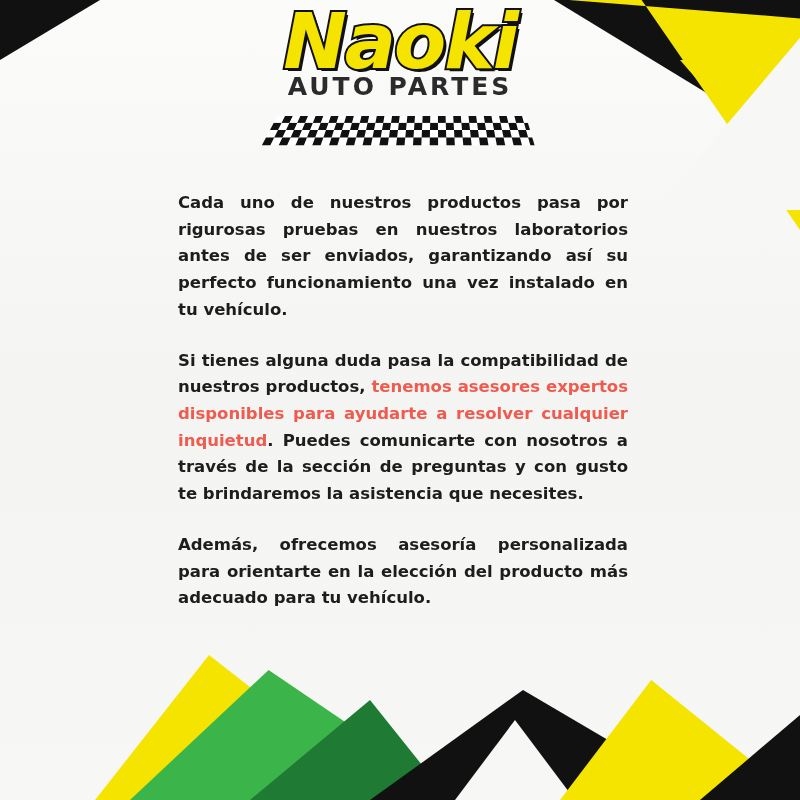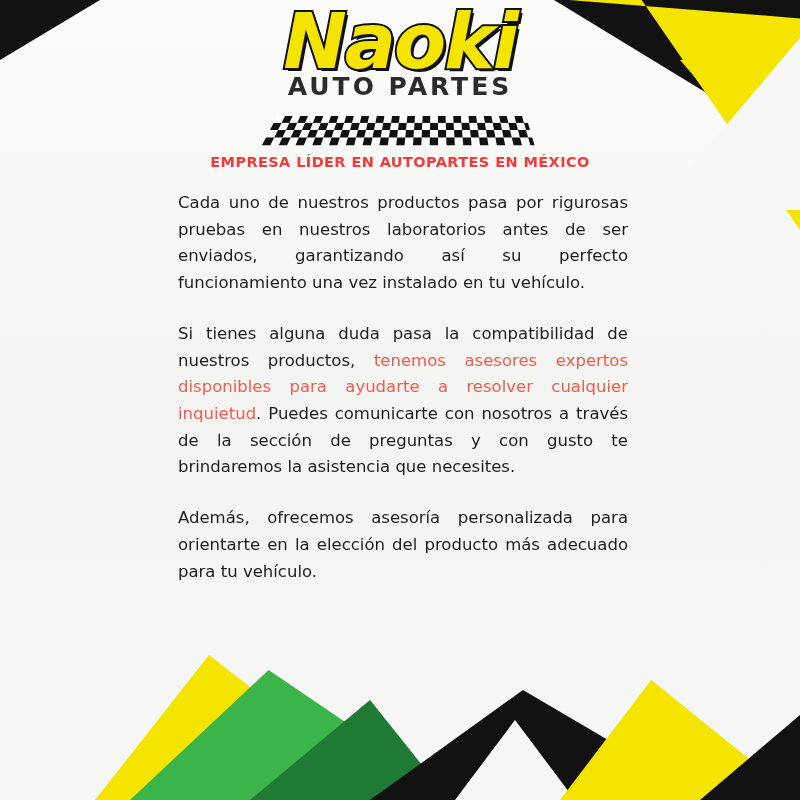--- a/index.html
+++ b/index.html
@@ -188,21 +188,21 @@
     font-family: "DejaVu Sans", sans-serif;
     font-size: 31px;
     font-weight: bold;
     color: #ef3b3b;
     letter-spacing: 0.5px;
     margin: 0 0 28px 0;
   }
   p.para {
     font-family: "DejaVu Sans", sans-serif;
     font-size: 16.5px;
-    font-weight: normal;
+    font-weight: bold;
     color: #1d1d1d;
     line-height: 1.62;
     text-align: justify;
     margin: 0 0 24px 0;
   }
   p.para:last-child { margin-bottom: 0; }
   .hl {
     color: #ef5b4f;
   }
 </style>
@@ -216,21 +216,20 @@
   <div class="corner-black-tr"></div>
   <div class="corner-yellow-tr"></div>
   <div class="corner-yellow-tr2"></div>
   <div class="corner-white-tr"></div>
 
   <div class="header">
     <div class="logo-wrap">
       <div class="logo-naoki">Naoki</div>
       <div class="logo-sub">AUTO PARTES</div>
       <div class="checker"></div>
-      <div class="tagline">EMPRESA LÍDER  EN AUTOPARTES EN MÉXICO</div>
     </div>
   </div>
 
   <div class="content">
 
     <p class="para">Cada uno de nuestros productos pasa por rigurosas pruebas en nuestros laboratorios antes de ser enviados, garantizando así su perfecto funcionamiento una vez instalado en tu vehículo.</p>
 
     <p class="para">
       <span>Si tienes alguna duda pasa la compatibilidad de nuestros productos, </span><span class="hl">tenemos asesores expertos disponibles para ayudarte a resolver cualquier inquietud</span><span>. Puedes comunicarte con nosotros a través de la sección de preguntas y con gusto te brindaremos la asistencia que necesites.</span>
     </p>

